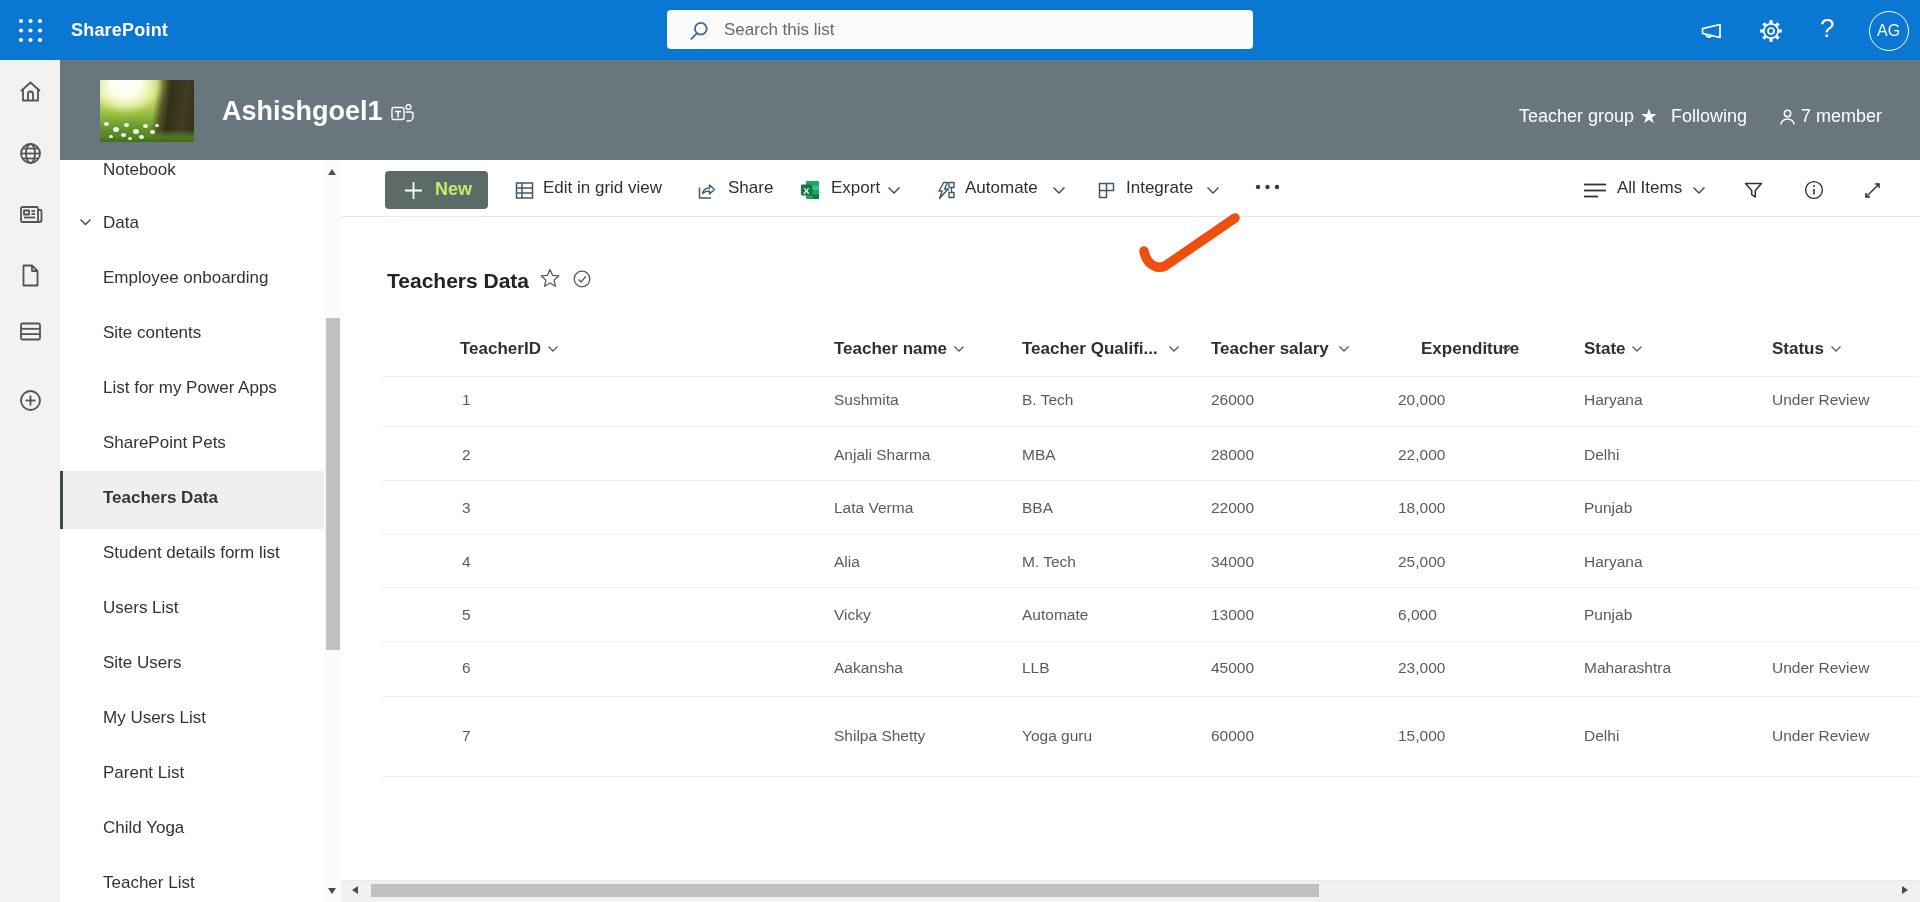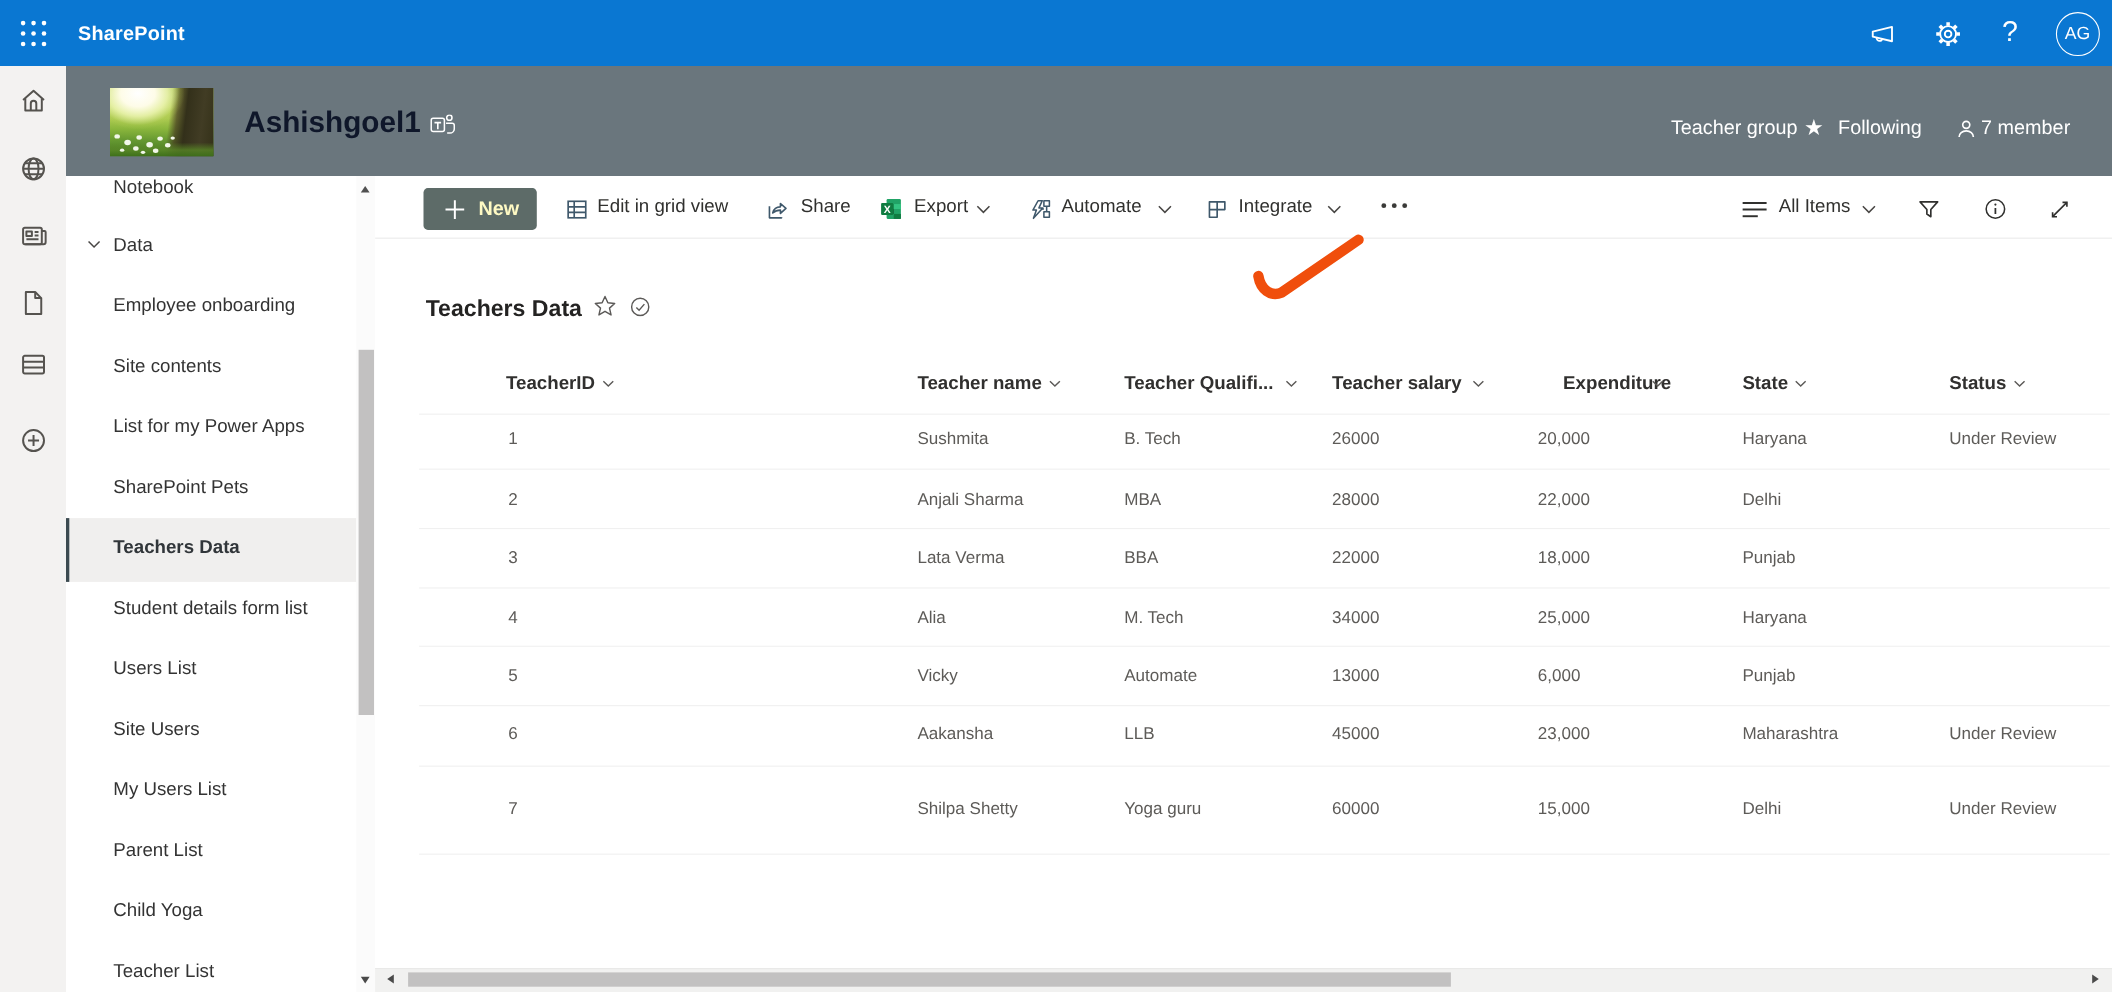--- a/index.html
+++ b/index.html
@@ -20,35 +20,35 @@
   
   #siteheader { position:absolute; left:60px; top:60px; width:1860px; height:100px; background:#6a767d; }
   #sitelogo { position:absolute; left:40px; top:20px; width:94px; height:62px; overflow:hidden;
      background:
        radial-gradient(ellipse 52px 40px at 27% 8%, #ffffff 0%, #fefce8 30%, rgba(244,250,190,0.75) 52%, rgba(190,215,95,0.2) 72%, rgba(180,210,90,0) 82%),
        linear-gradient(to top, rgba(62,112,26,0.95) 0%, rgba(88,134,38,0.8) 9%, rgba(0,0,0,0) 20%),
        linear-gradient(97deg, rgba(0,0,0,0) 56%, rgba(70,60,32,0.75) 63%, #33301a 71%, #413c24 86%, #343118 100%),
        linear-gradient(to bottom, #aac452 0%, #bdd45e 28%, #abc94f 45%, #8ab63c 60%, #639630 78%, #4a7d24 100%);
   }
   .flower { position:absolute; background:#f2f7e9; border-radius:50%; }
-  #sitetitle { position:absolute; left:162px; top:36px; color:#0f172a; font-size:27px; font-weight:700; }
+  #sitetitle { position:absolute; left:162px; top:36px; color:#ffffff; font-size:27px; font-weight:700; }
   .hdr-r { position:absolute; top:46px; color:#fff; font-size:18px; }
 
   
   #nav { position:absolute; left:60px; top:160px; width:264px; height:742px; background:#fff; overflow:hidden; }
   .navitem { position:absolute; left:43px; font-size:17px; color:#333333; white-space:nowrap; }
   #navsel { position:absolute; left:0; top:311px; width:264px; height:58px; background:#f0efee; border-left:3px solid #3b4a50; }
   
   #navsb { position:absolute; left:324px; top:160px; width:17px; height:742px; background:#fbfbfb; }
   #navsb .thumb { position:absolute; left:2px; top:158px; width:14px; height:332px; background:#c2c1c1; }
 
   
   #main { position:absolute; left:341px; top:160px; width:1579px; height:742px; background:#fff; }
   #cmdbar { position:absolute; left:0; top:0; width:1579px; height:57px; border-bottom:1px solid #eaeaea; background:#fff; }
-  #newbtn { position:absolute; left:44px; top:11px; width:103px; height:38px; background:#5d6b68; border-radius:4px; color:#fef9c3; }
+  #newbtn { position:absolute; left:44px; top:11px; width:103px; height:38px; background:#5d6b68; border-radius:4px; color:#bef264; }
   #newbtn span { position:absolute; left:50px; top:8px; font-size:18px; font-weight:700; }
   .cmdtxt { position:absolute; top:18px; font-size:17px; color:#30302e; white-space:nowrap; }
   .cmdic { position:absolute; top:20px; }
 
   
   #listtitle { position:absolute; left:46px; top:109px; font-size:21px; font-weight:700; color:#242322; }
 
   
   .th { position:absolute; top:0; font-size:17px; font-weight:700; color:#31302f; white-space:nowrap; }
   .td { position:absolute; font-size:15.5px; color:#5d5b58; white-space:nowrap; }
@@ -70,20 +70,27 @@
         <circle cx="22" cy="3" r="2.1"></circle>
       <circle cx="3" cy="12.5" r="2.1"></circle>
         <circle cx="12.5" cy="12.5" r="2.1"></circle>
         <circle cx="22" cy="12.5" r="2.1"></circle>
       <circle cx="3" cy="22" r="2.1"></circle>
         <circle cx="12.5" cy="22" r="2.1"></circle>
         <circle cx="22" cy="22" r="2.1"></circle>
     </g>
   </svg>
   <div id="sp-title">SharePoint</div>
+  <div id="searchbox">
+    <svg class="abs" style="left:21px;top:11px" width="21" height="21" viewBox="0 0 21 21">
+      <circle cx="12.8" cy="7.8" r="5.9" fill="none" stroke="#3c64a4" stroke-width="1.8"></circle>
+      <line x1="8.6" y1="12.6" x2="2.8" y2="18.4" stroke="#3c64a4" stroke-width="1.8"></line>
+    </svg>
+    <div id="searchtxt">Search this list</div>
+  </div>
 
   <svg class="abs" style="left:1698px;top:19px" width="25" height="25" viewBox="0 0 25 25">
     <path d="M22 5.5 V18.5 L4.5 14.3 V9.7 Z" fill="none" stroke="#fff" stroke-width="1.7" stroke-linejoin="round"></path>
     <path d="M8 15.2 a2.6 2.6 0 0 0 5.2 0.6" fill="none" stroke="#fff" stroke-width="1.6"></path>
   </svg>
 
   <svg class="abs" style="left:1759px;top:19px" width="24" height="24" viewBox="0 0 24 24">
     <g stroke="#fff" fill="none">
       <circle cx="12" cy="12" r="7.2" stroke-width="1.7"></circle>
       <circle cx="12" cy="12" r="3" stroke-width="1.7"></circle>

